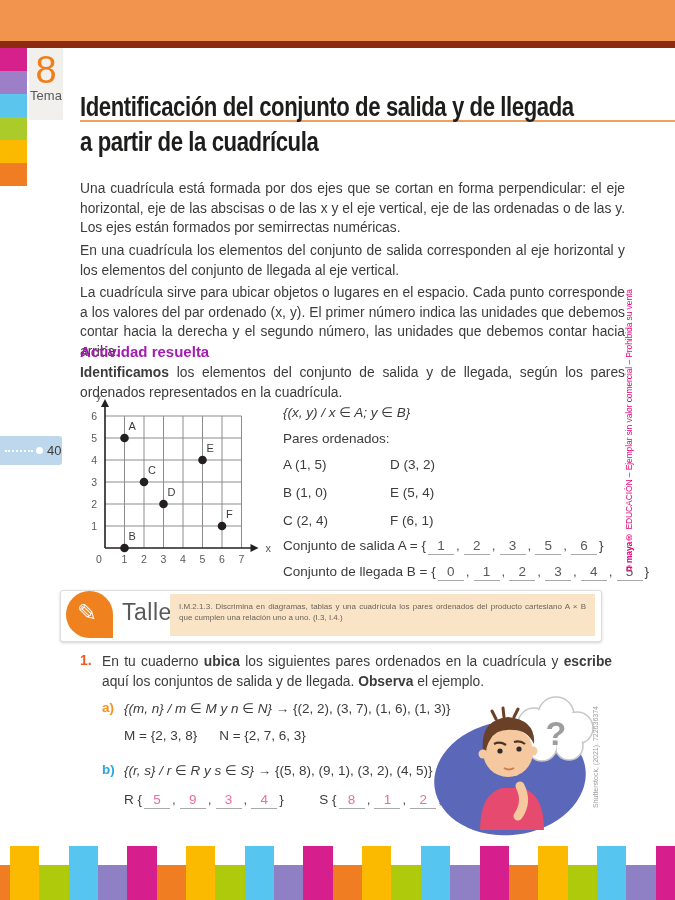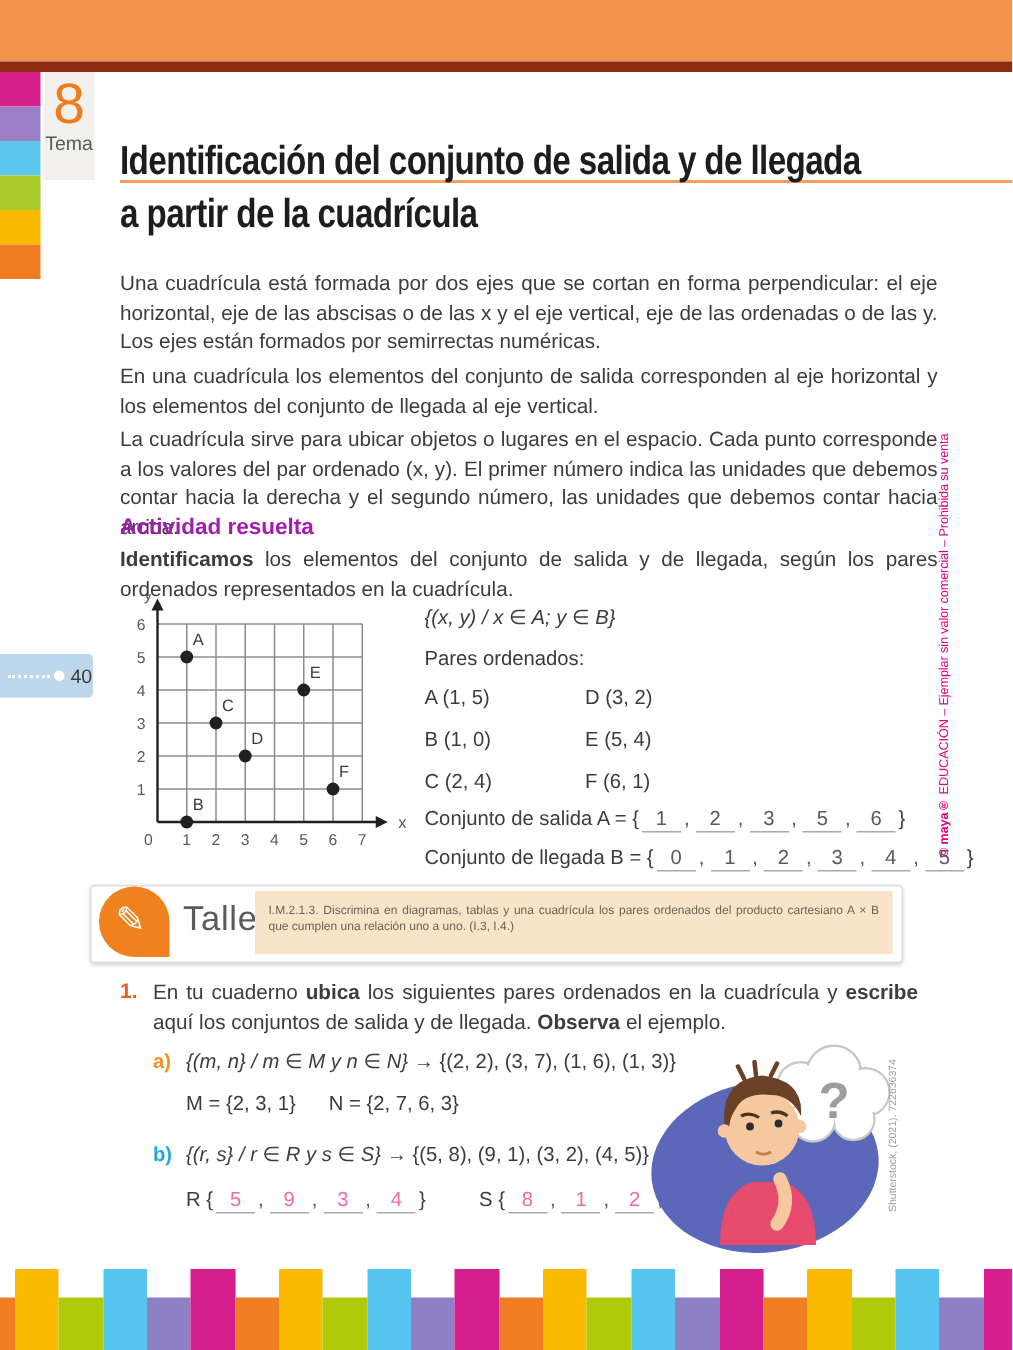--- a/index.html
+++ b/index.html
@@ -185,21 +185,21 @@
   <div class="abs ex-num">1.</div>
   <div class="abs ex-text">
     <span>En tu cuaderno </span><span class="b">ubica</span><span> los siguientes pares ordenados en la cuadrícula y </span><span class="b">escribe</span><span> aquí los conjuntos de salida y de llegada. </span><span class="b">Observa</span><span> el ejemplo.</span>
   </div>
 
   <div class="abs item-lbl a-col" style="left:102px;top:700px">a)</div>
   <div class="abs frm" style="left:124px;top:700px">
     <span class="it">{(m, n} / m ∈ M y n ∈ N}</span><span> → {(2, 2), (3, 7), (1, 6), (1, 3)}</span>
   </div>
   <div class="abs frm" style="left:124px;top:728px">
-    <span style="display:inline-block;margin-right:22px">M = {2, 3, 1}</span><span>N = {2, 7, 6, 3}</span>
+    <span style="display:inline-block;margin-right:22px">M = {2, 3, 8}</span><span>N = {2, 7, 6, 3}</span>
   </div>
 
   <div class="abs item-lbl b-col" style="left:102px;top:762px">b)</div>
   <div class="abs frm" style="left:124px;top:762px">
     <span class="it">{(r, s} / r ∈ R y s ∈ S}</span><span> → {(5, 8), (9, 1), (3, 2), (4, 5)}</span>
   </div>
   <div class="abs frm pink" style="left:124px;top:792px">
     <span>R {</span><span><span class="slot">5</span><span class="cm">,</span><span class="slot">9</span><span class="cm">,</span><span class="slot">3</span><span class="cm">,</span><span class="slot">4</span></span><span>}</span>
     <span style="display:inline-block;width:28px"></span>
     <span>S {</span><span><span class="slot">8</span><span class="cm">,</span><span class="slot">1</span><span class="cm">,</span><span class="slot">2</span><span class="cm">,</span><span class="slot">5</span></span><span>}</span>

